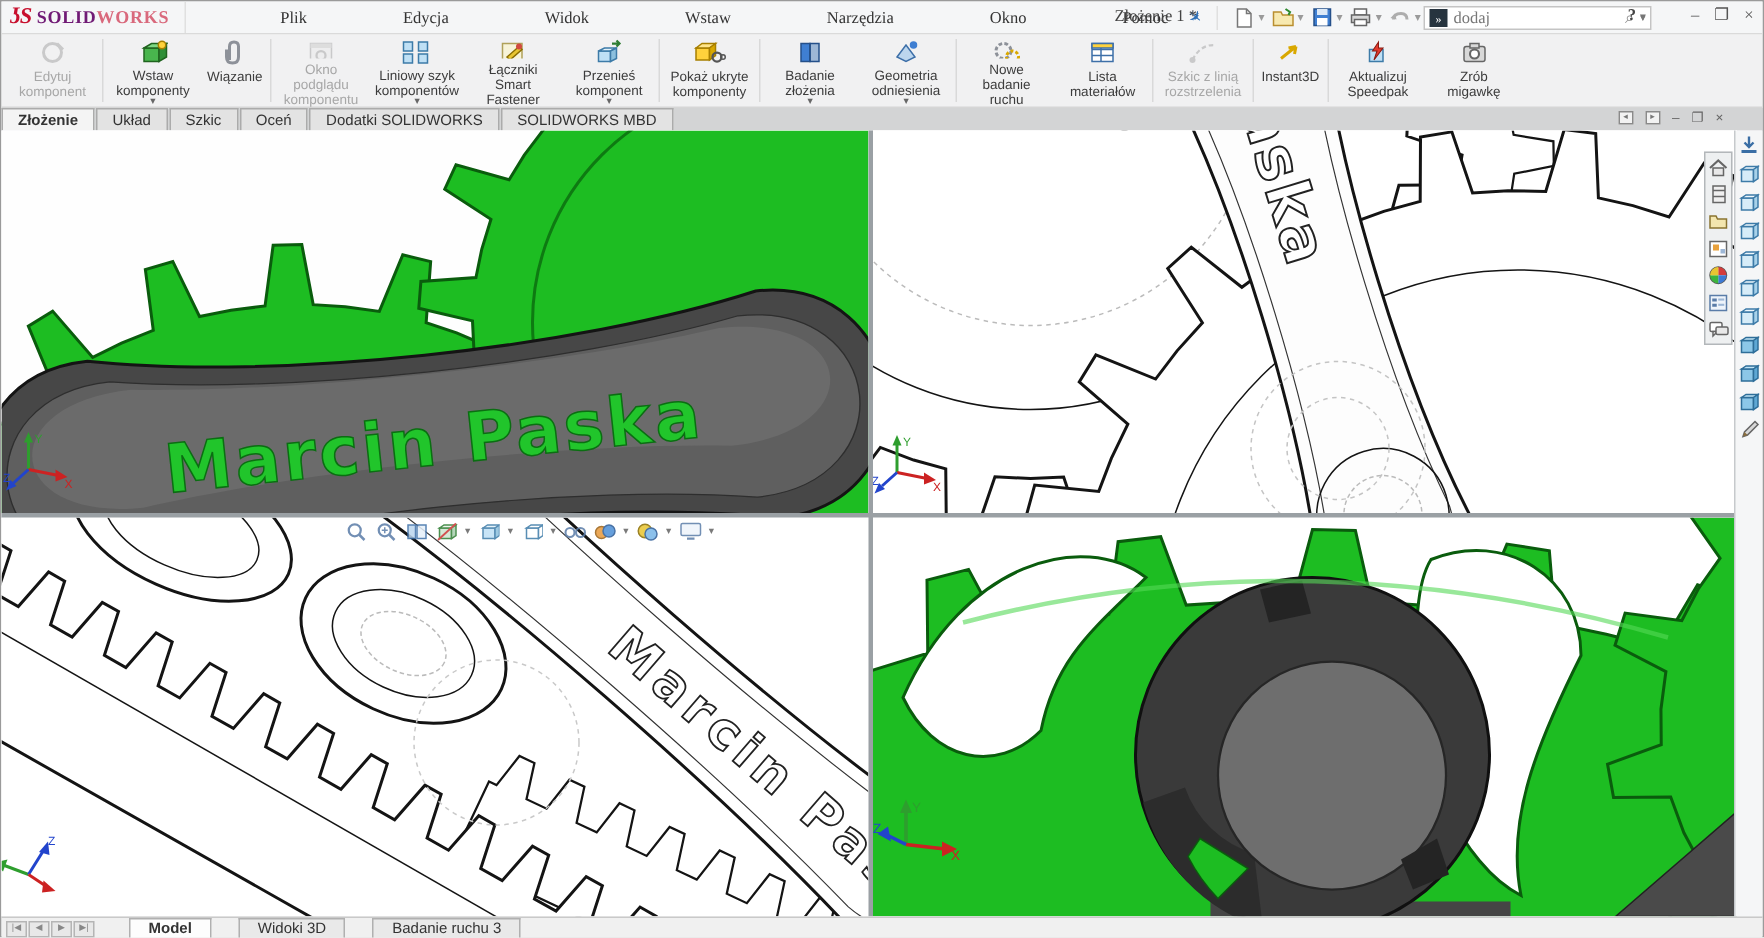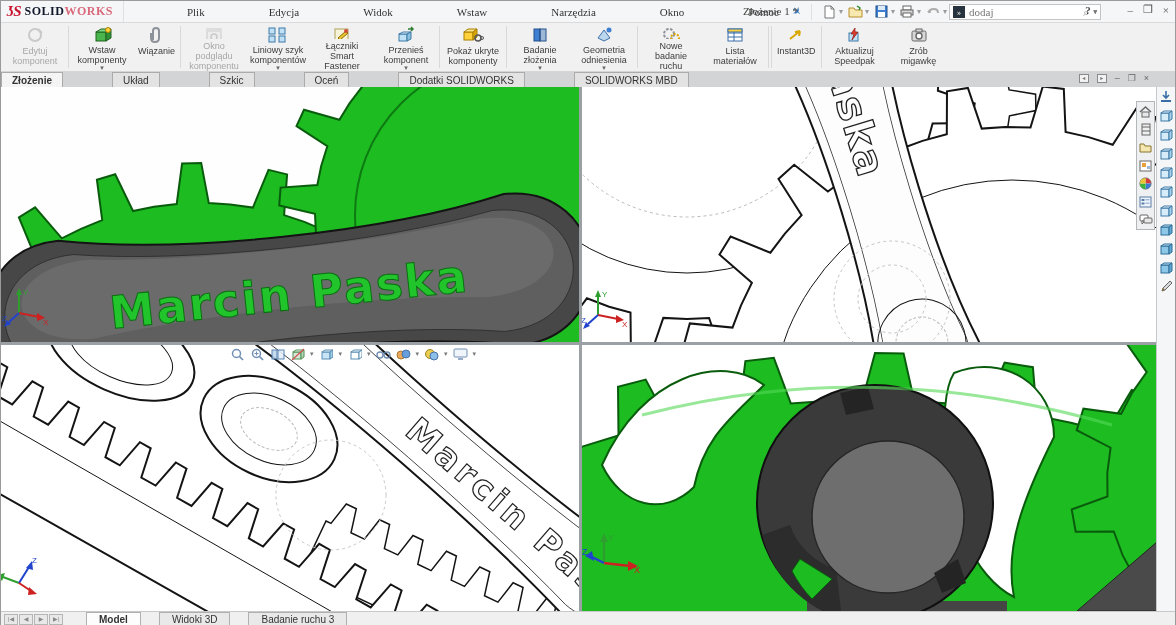--- a/index.html
+++ b/index.html
@@ -4,21 +4,21 @@
 <style>
   * { margin:0; padding:0; box-sizing:border-box; }
   html,body { width:1176px; height:625px; overflow:hidden; }
   body { font-family:"Liberation Sans", sans-serif; font-size:11px; color:#333; background:#fff; }
   #app { position:relative; width:1176px; height:625px; border:1px solid #9a9a9a; background:#f1f2f3; }
 
   
   #titlebar { position:absolute; left:0; top:0; width:100%; height:22px; background:#f5f6f7; border-bottom:1px solid #dadada; display:flex; align-items:center;font-family:Liberation Serif, serif; }
   #logo { display:flex; align-items:baseline; padding:0 10px 0 6px; border-right:1px solid #e0e0e0; height:100%; align-items:center; }
   #logo .mark { color:#c8102e; font-weight:bold; font-style:italic; font-size:15px; margin-right:3px; }
-  #logo .b { color:#0f172a; font-weight:bold; font-size:12px; letter-spacing:.5px; }
+  #logo .b { color:#701a75; font-weight:bold; font-size:12px; letter-spacing:.5px; }
   #logo .l { color:#d9697c; font-weight:bold; font-size:12px; letter-spacing:.5px; }
   #menus { display:flex; gap:2px; margin-left:8px; }
   #menus .mi { padding:3px 7px; cursor:default;margin-left:48px; }
   .pin { color:#2d6fb5; font-size:11px; margin:0 6px; transform:rotate(40deg); display:inline-block; }
   #quickbar { display:flex; align-items:center; gap:3px; margin-left:4px; border-left:1px solid #e0e0e0; padding-left:8px; }
   .qi { width:18px; height:16px; display:flex; align-items:center; justify-content:center; }
   .qi svg { display:block; }
   .qsep { color:#9a9a9a; font-size:8px; margin-left:-2px; }
   .qi.sel { background:#dceaf7; border:1px solid #9ec5e8; }
   #doc-title { position:absolute; left:742px; top:4px; color:#444; font-size:11px; }
@@ -34,21 +34,21 @@
   
   #ribbon { position:absolute; left:0; top:22px; width:100%; height:49px; background:#f1f1f2; border-bottom:1px solid #d6d6d6; display:flex; align-items:stretch; padding-left:2px; }
   .rbtn { display:flex; flex-direction:column; align-items:center; padding:3px 4px 0 4px; min-width:40px; max-width:64px; text-align:center; cursor:default; }
   .rbtn .rlbl { font-size:9px; line-height:10px; color:#3c3c3c; margin-top:2px; }
   .rbtn.dis .rlbl { color:#a7a7a7; }
   .rbtn.dis svg { opacity:.38; filter:grayscale(1); }
   .rbtn .caret { font-size:7px; color:#666; line-height:6px; }
   .rsep { width:1px; background:#d9d9d9; margin:3px 1px; }
 
   
-  #tabstrip { position:absolute; left:0; top:71px; width:100%; height:15px; background:#d3d4d5; display:flex; align-items:flex-end;gap:48px; }
+  #tabstrip { position:absolute; left:0; top:71px; width:100%; height:15px; background:#d3d4d5; display:flex; align-items:flex-end; }
   .ctab { font-size:10px; padding:1px 10px; background:#e3e3e3; border:1px solid #ababab; border-bottom:none; margin-right:1px; color:#333; height:15px; display:flex; align-items:center; }
   .ctab.active { background:#f4f4f4; font-weight:bold; }
   #docwin-ctl { position:absolute; right:26px; top:1px; display:flex; gap:8px; color:#666; font-size:9px; align-items:center; }
   #docwin-ctl .mini { width:10px; height:9px; border:1px solid #8a8a8a; background:#f2f2f2; font-size:6px; line-height:7px; text-align:center; color:#777; }
 
   
   #viewarea { position:absolute; left:0; top:86px; width:1157px; height:524px; background:#fff; }
   .vp { position:absolute; overflow:hidden; background:#fff; }
   #vp-tl { left:0; top:0; width:578px; height:255px; }
   #vp-tr { left:581px; top:0; width:576px; height:255px; }
@@ -281,20 +281,27 @@
       </div>
     <div class="rbtn">
         <svg width="20" height="18">
           <rect x="3" y="3" width="14" height="12" fill="#fff" stroke="#3d6fa8"></rect>
           <path d="M3 7h14M3 11h14M9 3v12" stroke="#3d6fa8"></path>
           <rect x="3" y="3" width="14" height="3" fill="#ffd23c" stroke="#3d6fa8"></rect>
         </svg>
         <span class="rlbl">Lista materiałów</span>
       </div>
     <div class="rsep"></div>
+    <div class="rbtn dis">
+        <svg width="20" height="18">
+          <path d="M3 14 Q8 4 17 4" fill="none" stroke="#8a8a8a" stroke-width="1.5" stroke-dasharray="3 2"></path>
+          <circle cx="3" cy="14" r="2" fill="#8a8a8a"></circle>
+        </svg>
+        <span class="rlbl">Szkic z linią rozstrzelenia</span>
+      </div>
     <div class="rsep"></div>
     <div class="rbtn">
         <svg width="20" height="18">
           <path d="M4 13L14 5m0 0l-5 1m5-1l-1 5" fill="none" stroke="#d9a800" stroke-width="2"></path>
         </svg>
         <span class="rlbl">Instant3D</span>
       </div>
     <div class="rsep"></div>
     <div class="rbtn">
         <svg width="20" height="18">

